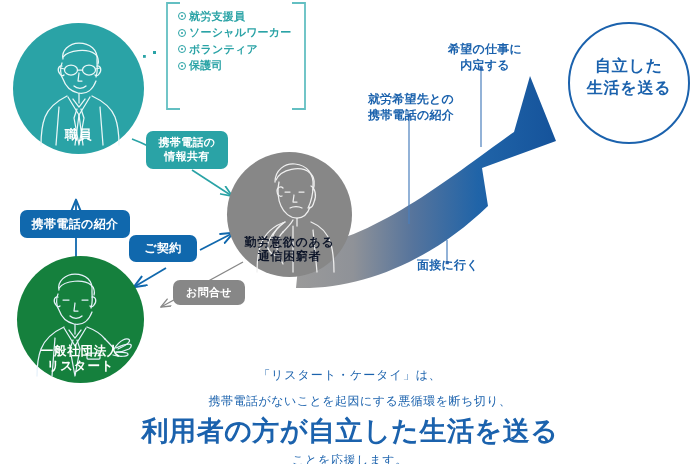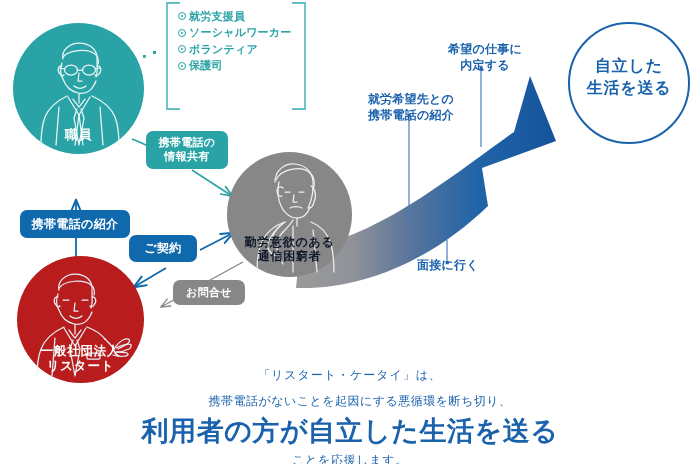--- a/index.html
+++ b/index.html
@@ -57,21 +57,21 @@
     color: #ffffff;
     font-size: 13px;
     margin-bottom: 11px;
   }
 
   #circle-restart {
     left: 17px;
     top: 256px;
     width: 127px;
     height: 127px;
-    background: #b91c1c;
+    background: #15803d;
   }
   #circle-restart .circle-caption {
     color: #ffffff;
     font-size: 12.5px;
     margin-bottom: 9px;
   }
 
   #circle-person {
     left: 227px;
     top: 152px;

